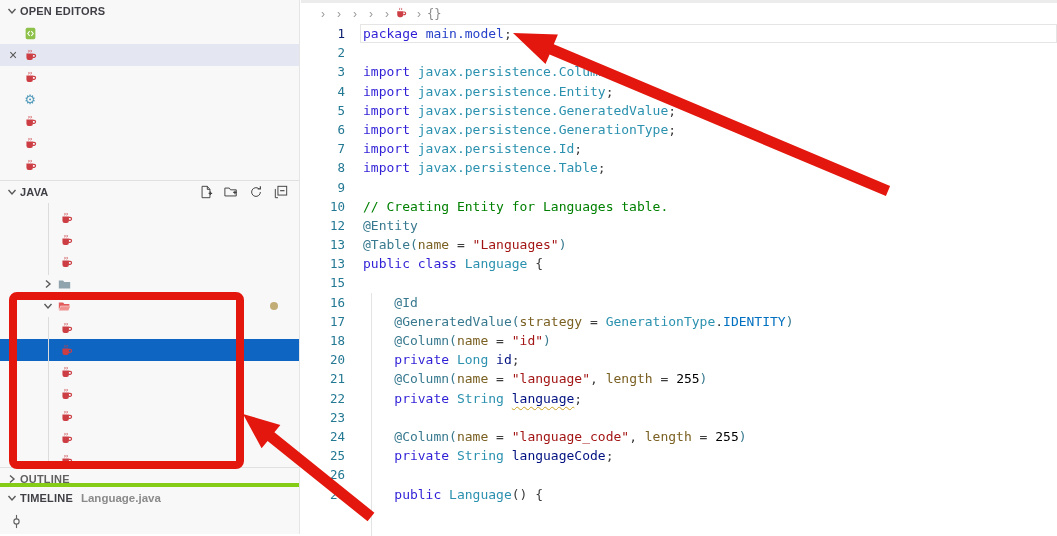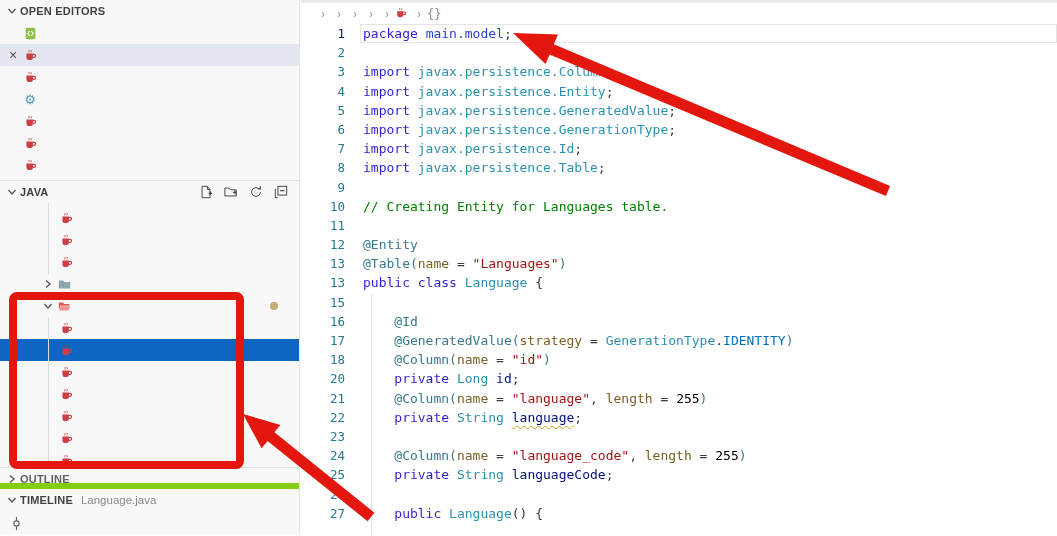--- a/index.html
+++ b/index.html
@@ -11,21 +11,21 @@
   }
   
   .sidebar {
     position:absolute; left:0; top:0; width:300px; height:534px;
     background:#f8f8f8; border-right:1px solid #e5e5e5; overflow:hidden;
   }
   .sec-header {
     display:flex; align-items:center; height:22px; padding-left:4px;
     font-size:11px; font-weight:bold; color:#3f3f46; letter-spacing:.2px;
   }
-  .sec-header .hdr-file { font-weight:normal; color:#8a8a8a; font-size:11.5px; margin-left:8px; letter-spacing:0; }
+  .sec-header .hdr-file { font-weight:bold; color:#8a8a8a; font-size:11.5px; margin-left:8px; letter-spacing:0; }
   .chev { width:16px; height:16px; display:inline-flex; align-items:center; justify-content:center; color:#5a5a5a; flex:0 0 16px; }
   .chev svg { width:10px; height:10px; stroke:#5a5a5a; stroke-width:1.4; fill:none; }
   .row {
     position:relative; display:flex; align-items:center; height:22px;
     font-size:13px; color:#3b3b3b; white-space:nowrap; cursor:pointer;
   }
   .row .icon { width:16px; height:16px; flex:0 0 16px; display:inline-flex; align-items:center; justify-content:center; margin-right:5px; }
   .row .icon svg { width:13px; height:13px; }
   .row .lbl { overflow:hidden; text-overflow:ellipsis; }
   .row .desc { color:#767676; font-size:11.5px; margin-left:7px; overflow:hidden; text-overflow:ellipsis; }
@@ -46,21 +46,21 @@
   .tree-row.clipped { margin-top:-16px; }
   .tree-row.selected { background:#0e65c2; color:#fff; }
   .tree-row.selected .lbl { font-weight:bold; }
   .tree-row.selected .badge { color:#fff; font-size:12.5px; }
   .tree-row .badge { color:#895503; }
   .mod-dot { position:absolute; right:22px; top:50%; margin-top:-4px; width:8px; height:8px; border-radius:50%; background:#c2ad76; }
   .tguide { position:absolute; width:1px; background:#dcdcdc; left:48px; }
   
   .outline-sec { position:absolute; left:0; top:467px; width:300px; height:16px; border-top:1px solid #e0e0e0; }
   .outline-sec .sec-header { color:#616161; }
-  .timeline-sec { position:absolute; left:0; top:483px; width:300px; height:53px; border-top:6px solid #84cc16; }
+  .timeline-sec { position:absolute; left:0; top:483px; width:300px; height:53px; border-top:4px solid #84cc16; }
   .tl-item { height:24px; padding-left:8px; }
   .tl-item .icon svg { width:15px; height:15px; stroke:#616161; fill:none; stroke-width:1.2; }
   .tl-item .author { color:#8a8a8a; margin-left:7px; }
   .tl-item .when { margin-left:auto; margin-right:14px; color:#9a9a9a; font-size:12.5px; }
   
   .editor { position:absolute; left:301px; top:0; width:756px; height:536px; background:#fff; }
   .topstrip { position:absolute; left:0; top:0; width:100%; height:3px; background:#ececec; }
   .breadcrumb { position:absolute; left:14px; right:0; top:3px; height:22px; display:flex; align-items:center; font-size:12.5px; color:#616161; white-space:nowrap; }
   .breadcrumb .bc-item { cursor:pointer; }
   .breadcrumb .bc-sep { margin:0 6px; color:#9a9a9a; font-size:12px; }
@@ -443,21 +443,20 @@
           <div class="cline current"><div class="lnum">1</div><div class="ltext"><span class="tk-kw">package</span><span class="tk-pln"> </span><span class="tk-pkg">main.model</span><span class="tk-pln">;</span></div></div>
           <div class="cline"><div class="lnum">2</div><div class="ltext">&nbsp;</div></div>
           <div class="cline"><div class="lnum">3</div><div class="ltext"><span class="tk-kw">import</span><span class="tk-pln"> </span><span class="tk-ns">javax.persistence.Column</span><span class="tk-pln">;</span></div></div>
           <div class="cline"><div class="lnum">4</div><div class="ltext"><span class="tk-kw">import</span><span class="tk-pln"> </span><span class="tk-ns">javax.persistence.Entity</span><span class="tk-pln">;</span></div></div>
           <div class="cline"><div class="lnum">5</div><div class="ltext"><span class="tk-kw">import</span><span class="tk-pln"> </span><span class="tk-ns">javax.persistence.GeneratedValue</span><span class="tk-pln">;</span></div></div>
           <div class="cline"><div class="lnum">6</div><div class="ltext"><span class="tk-kw">import</span><span class="tk-pln"> </span><span class="tk-ns">javax.persistence.GenerationType</span><span class="tk-pln">;</span></div></div>
           <div class="cline"><div class="lnum">7</div><div class="ltext"><span class="tk-kw">import</span><span class="tk-pln"> </span><span class="tk-ns">javax.persistence.Id</span><span class="tk-pln">;</span></div></div>
           <div class="cline"><div class="lnum">8</div><div class="ltext"><span class="tk-kw">import</span><span class="tk-pln"> </span><span class="tk-ns">javax.persistence.Table</span><span class="tk-pln">;</span></div></div>
           <div class="cline"><div class="lnum">9</div><div class="ltext">&nbsp;</div></div>
           <div class="cline"><div class="lnum">10</div><div class="ltext"><span class="tk-cmt">// Creating Entity for Languages table.</span></div></div>
-          <div class="cline"><div class="lnum">11</div><div class="ltext">&nbsp;</div></div>
           <div class="cline"><div class="lnum">12</div><div class="ltext"><span class="tk-ann">@Entity</span></div></div>
           <div class="cline"><div class="lnum">13</div><div class="ltext"><span class="tk-ann">@Table(</span><span class="tk-param">name</span><span class="tk-pln"> = </span><span class="tk-str">"Languages"</span><span class="tk-ann">)</span></div></div>
           <div class="cline"><div class="lnum">13</div><div class="ltext"><span class="tk-kw">public</span><span class="tk-pln"> </span><span class="tk-kw">class</span><span class="tk-pln"> </span><span class="tk-type">Language</span><span class="tk-pln"> {</span></div></div>
           <div class="cline"><div class="lnum">15</div><div class="ltext">&nbsp;</div></div>
           <div class="cline"><div class="lnum">16</div><div class="ltext"><span class="tk-pln">    </span><span class="tk-ann">@Id</span></div></div>
           <div class="cline"><div class="lnum">17</div><div class="ltext"><span class="tk-pln">    </span><span class="tk-ann">@GeneratedValue(</span><span class="tk-param">strategy</span><span class="tk-pln"> = </span><span class="tk-type">GenerationType</span><span class="tk-pln">.</span><span class="tk-const">IDENTITY</span><span class="tk-ann">)</span></div></div>
           <div class="cline"><div class="lnum">18</div><div class="ltext"><span class="tk-pln">    </span><span class="tk-ann">@Column(</span><span class="tk-param">name</span><span class="tk-pln"> = </span><span class="tk-str">"id"</span><span class="tk-ann">)</span></div></div>
           <div class="cline"><div class="lnum">20</div><div class="ltext"><span class="tk-pln">    </span><span class="tk-kw">private</span><span class="tk-pln"> </span><span class="tk-type">Long</span><span class="tk-pln"> </span><span class="tk-var">id</span><span class="tk-pln">;</span></div></div>
           <div class="cline"><div class="lnum">21</div><div class="ltext"><span class="tk-pln">    </span><span class="tk-ann">@Column(</span><span class="tk-param">name</span><span class="tk-pln"> = </span><span class="tk-str">"language"</span><span class="tk-pln">, </span><span class="tk-param">length</span><span class="tk-pln"> = </span><span class="tk-num">255</span><span class="tk-ann">)</span></div></div>
           <div class="cline"><div class="lnum">22</div><div class="ltext"><span class="tk-pln">    </span><span class="tk-kw">private</span><span class="tk-pln"> </span><span class="tk-type">String</span><span class="tk-pln"> </span><span class="tk-var squiggle">language</span><span class="tk-pln">;</span></div></div>

